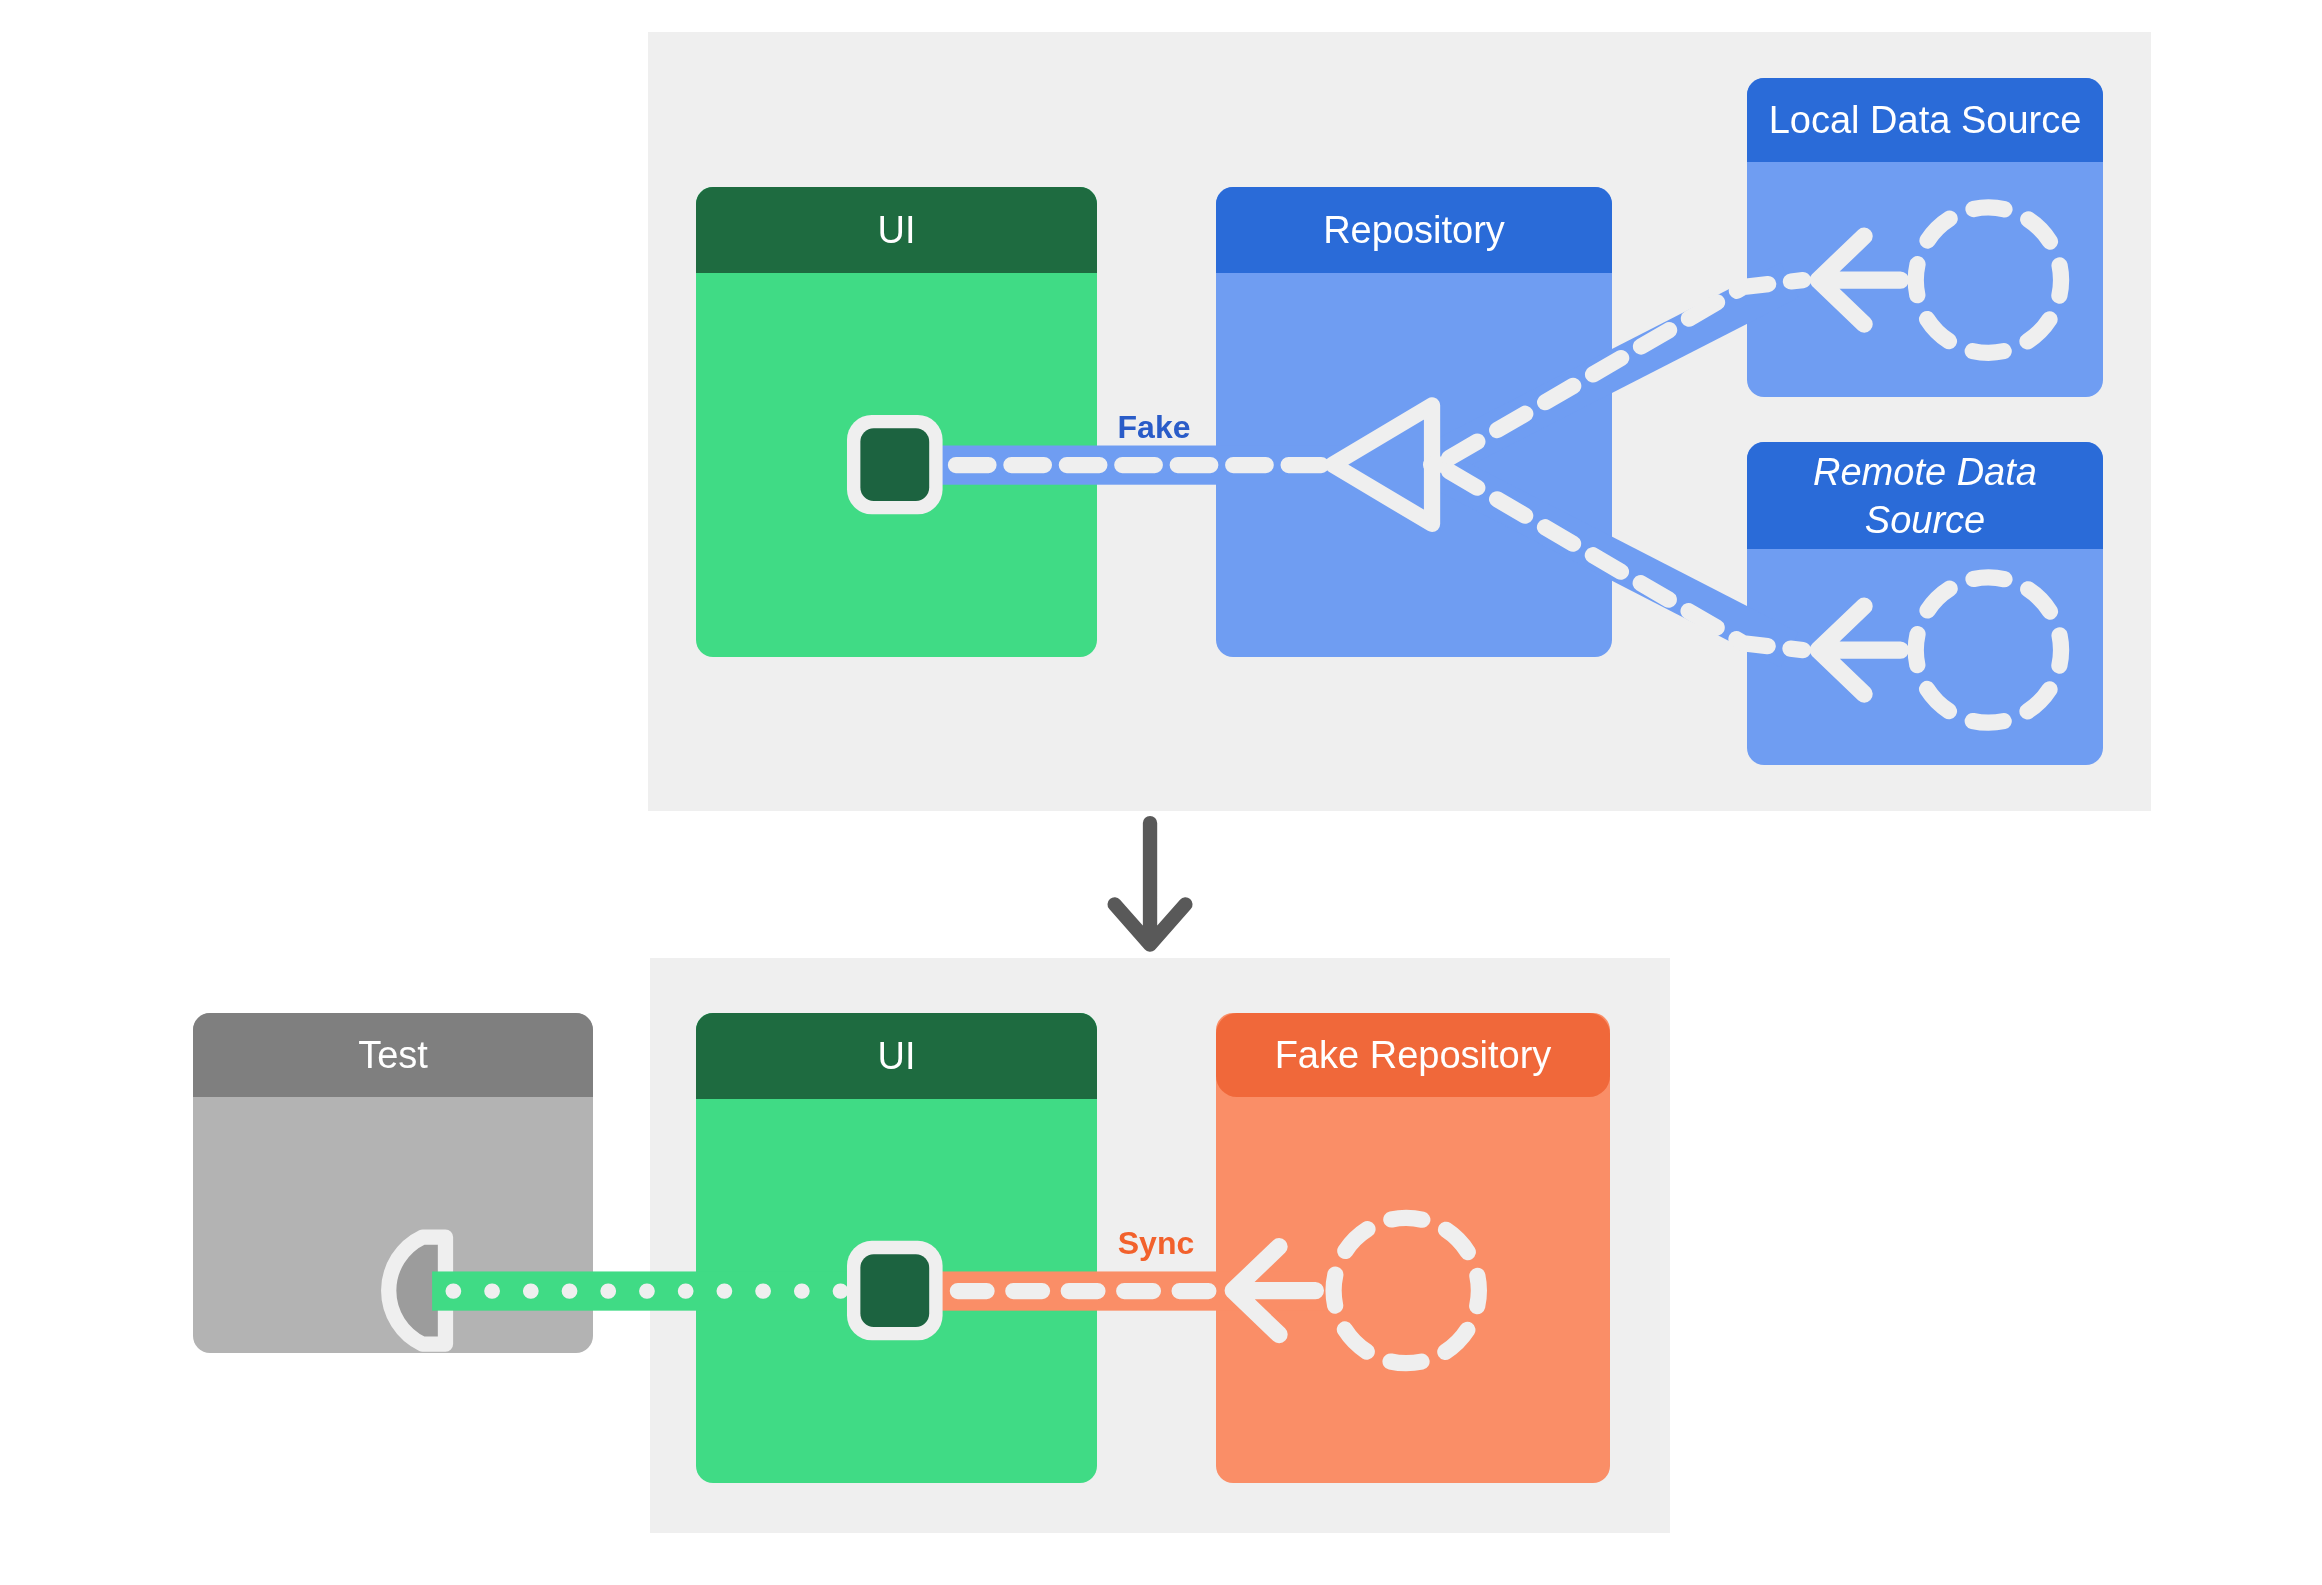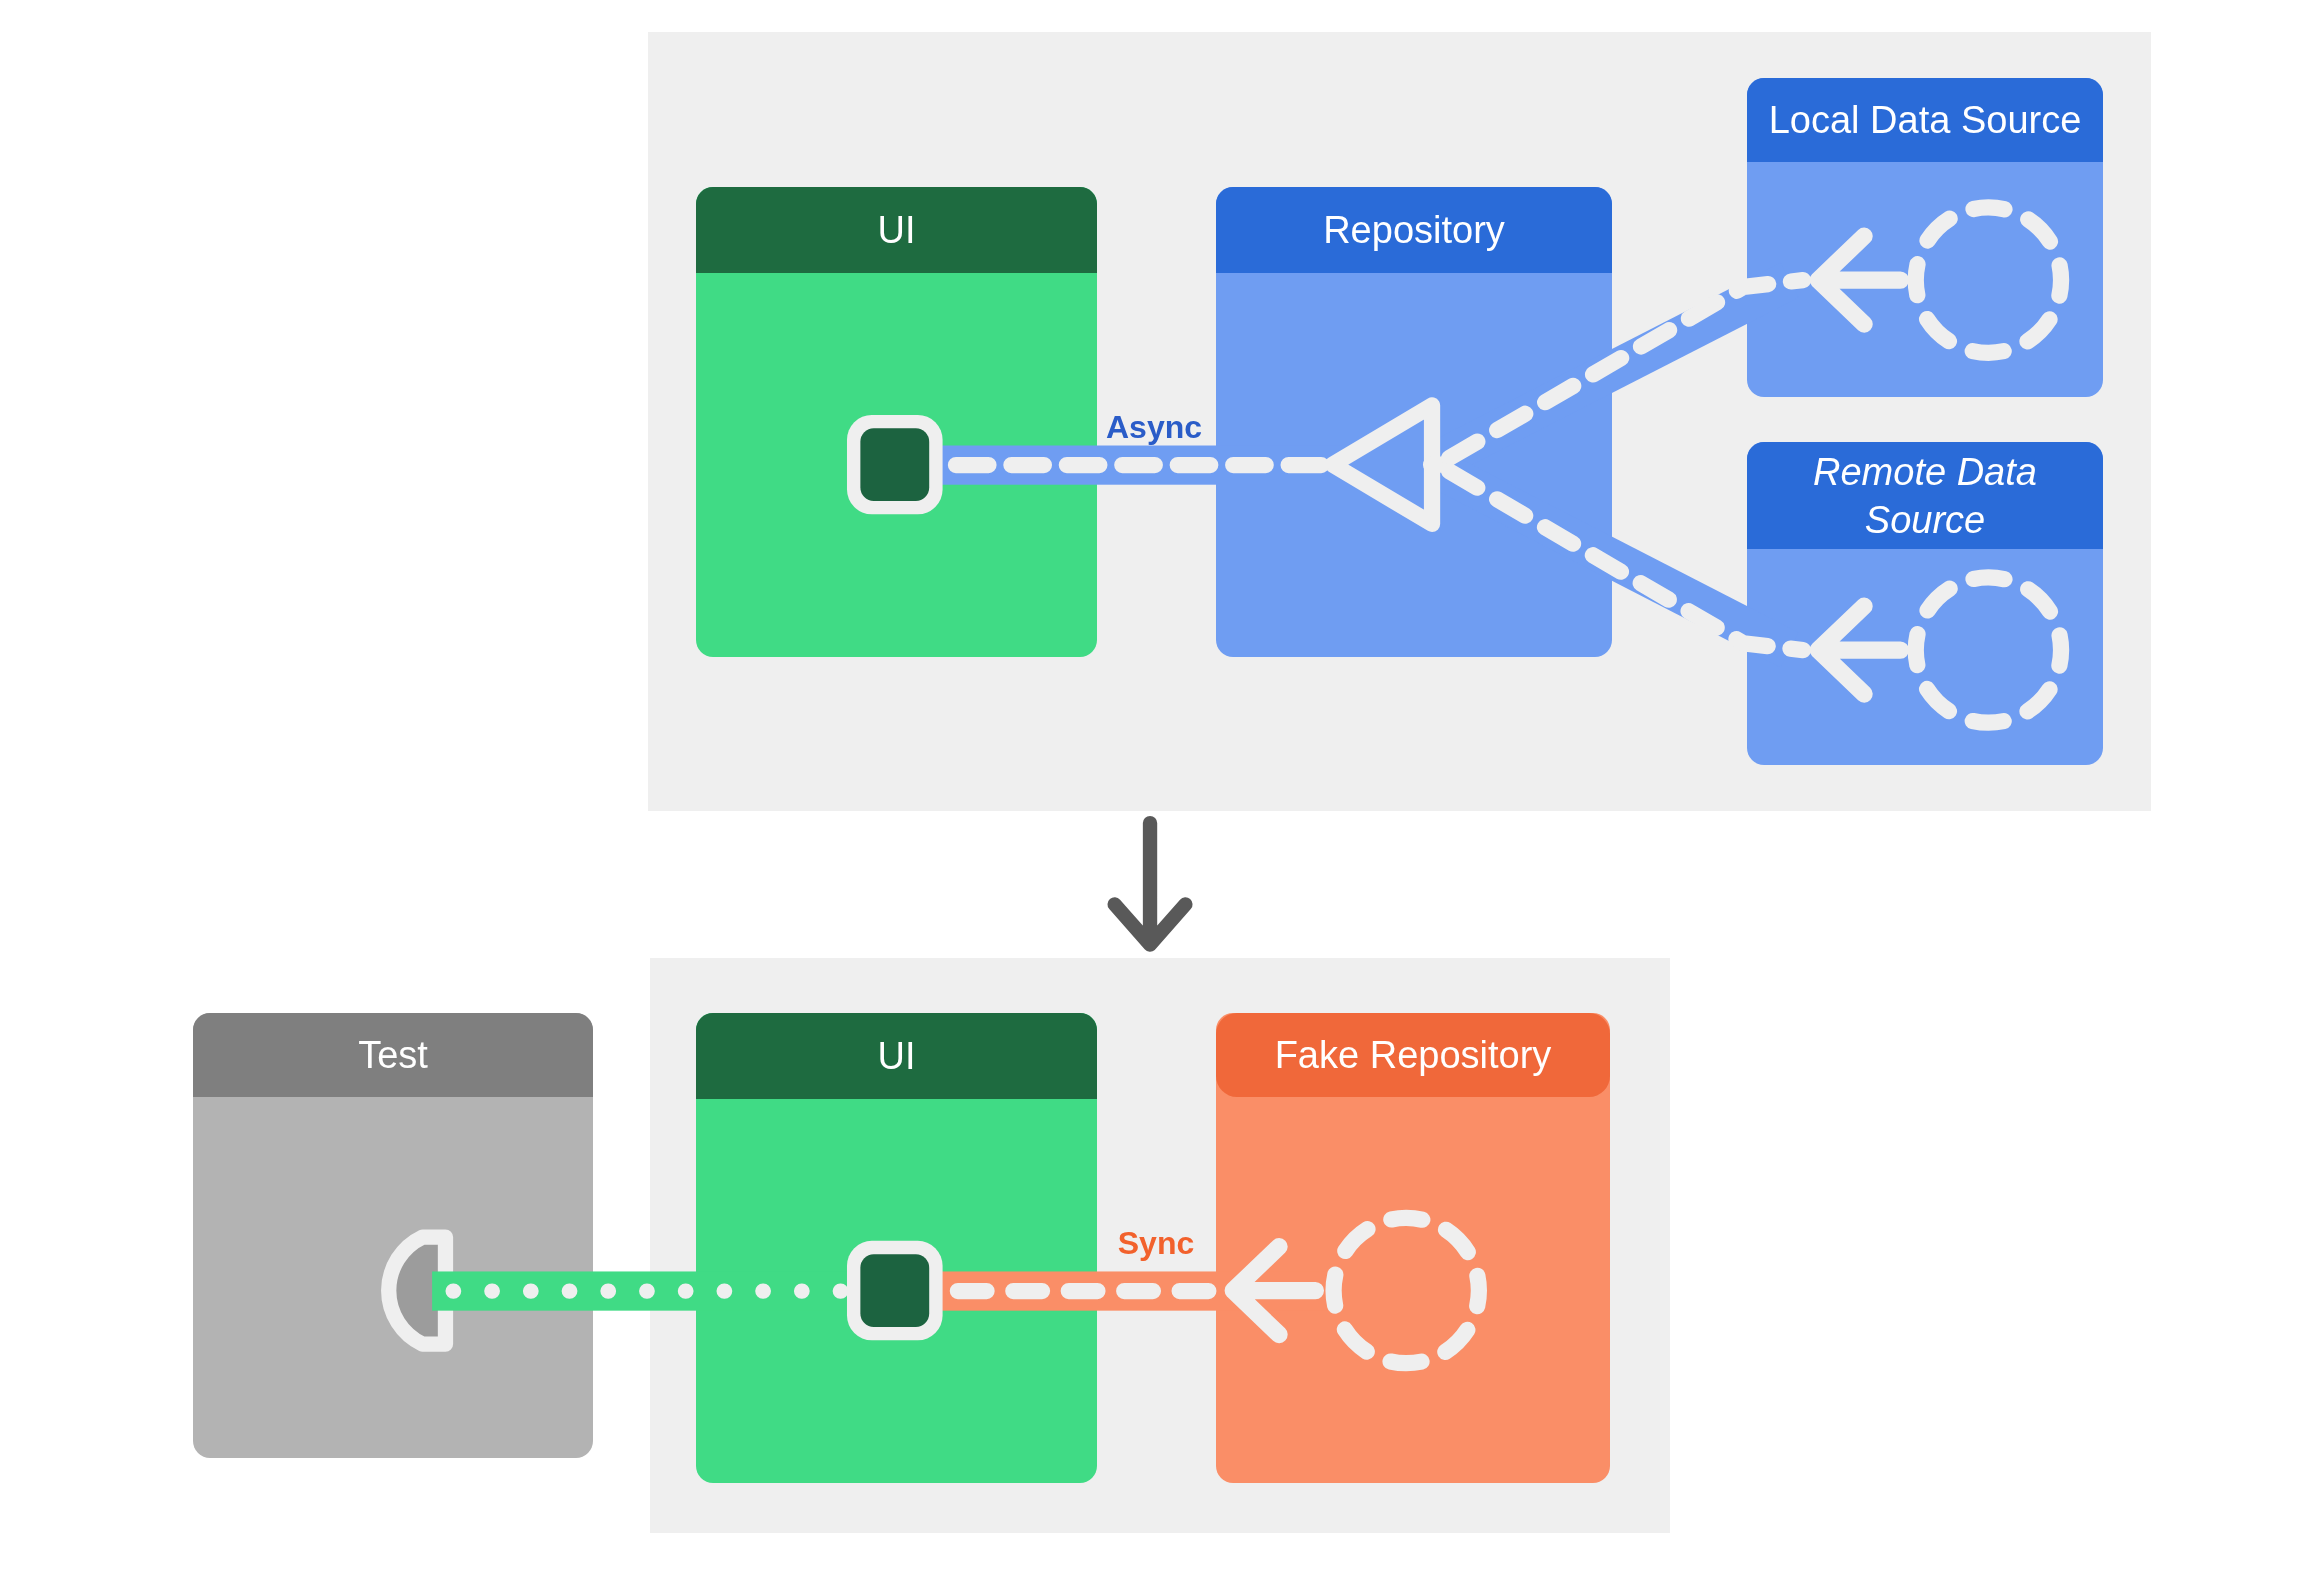--- a/index.html
+++ b/index.html
@@ -20,21 +20,21 @@
     font-weight:400;
   }
   #card-ui-top{left:696px;top:187px;width:401px;height:470px;background:var(--green_body);}
   #card-ui-top .card-header{height:86px;background:var(--green_header);}
   #card-repo{left:1216px;top:187px;width:396px;height:470px;background:var(--blue_body);}
   #card-repo .card-header{height:86px;background:var(--blue_header);}
   #card-local{left:1747px;top:78px;width:356px;height:319px;background:var(--blue_body);}
   #card-local .card-header{height:84px;background:var(--blue_header);}
   #card-remote{left:1747px;top:442px;width:356px;height:323px;background:var(--blue_body);font-style:italic;}
   #card-remote .card-header{height:107px;background:var(--blue_header);}
-  #card-test{left:193px;top:1013px;width:400px;height:445px;background:var(--gray_body);}
+  #card-test{left:193px;top:1013px;width:400px;height:340px;background:var(--gray_body);}
   #card-test .card-header{height:84px;background:var(--gray_header);}
   #card-ui-bottom{left:696px;top:1013px;width:401px;height:470px;background:var(--green_body);}
   #card-ui-bottom .card-header{height:86px;background:var(--green_header);}
   #card-fake{left:1216px;top:1013px;width:394px;height:470px;background:var(--orange_body);}
   #card-fake .card-header{height:84px;background:var(--orange_header);border-radius:21px;}
 
   .flow-label{
     position:absolute;width:124px;text-align:center;
     font-size:32px;font-weight:bold;
   }
@@ -97,21 +97,21 @@
     <div class="card-header">
       <span>UI</span>
     </div>
   </div>
   <div class="card" id="card-fake">
     <div class="card-header">
       <span>Fake Repository</span>
     </div>
   </div>
 
-  <div class="flow-label" id="label-async">Async</div>
+  <div class="flow-label" id="label-async">Fake</div>
   <div class="flow-label" id="label-sync">Sync</div>
 
   <svg class="overlay" width="2323" height="1586" viewBox="0 0 2430 1659" aria-hidden="true">
 
     <path class="socket" d="M466,1294 L442,1294 A62,62 0 0 0 442,1406 L466,1406 Z"></path>
 
     <g>
       <rect class="band-blue" x="935" y="466" width="468" height="41"></rect>
       <line class="band-blue-line" x1="1495" y1="486" x2="1872" y2="293"></line>
       <line class="band-blue-line" x1="1495" y1="486" x2="1872" y2="680"></line>

